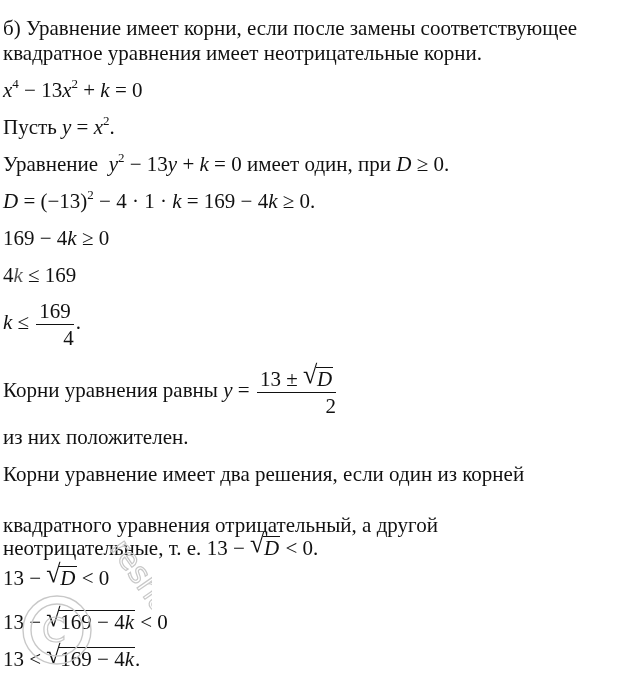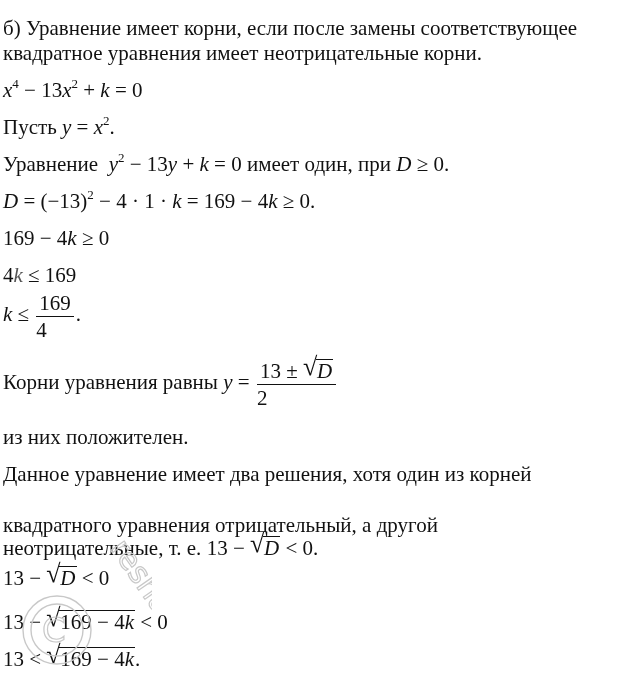--- a/index.html
+++ b/index.html
@@ -1,21 +1,21 @@
 <!DOCTYPE html>
 <html><head>
 <meta charset="utf-8">
 <style>
   html, body { margin:0; padding:0; background:#ffffff; }
   body { width:617px; height:673px; overflow:hidden; position:relative;
          font-family:"Liberation Serif","DejaVu Serif",serif; color:#111; font-size:21px; }
   .line { position:absolute; left:3px; white-space:nowrap; line-height:24px; }
   i, .v { font-style:italic; }
   sup { font-size:13px; vertical-align:9px; line-height:0; }
-  .frac { display:inline-block; vertical-align:middle; text-align:left; margin:0 2px; }
+  .frac { display:inline-block; vertical-align:middle; text-align:right; margin:8px 2px; }
   .frac .num { display:block; padding:0 3px; border-bottom:1.3px solid #111; line-height:26px; }
   .frac .den { display:block; line-height:26px; }
   .sqrt { display:inline-block; position:relative; padding-left:13px; }
   .sqrt .rad { position:absolute; left:0; top:-4px; font-size:26px; font-style:normal; }
   .sqrt .body { border-top:1.3px solid #111; padding:0 1px; display:inline-block; line-height:22px; }
   .wm { position:absolute; left:12px; top:530px; width:140px; height:140px; pointer-events:none; }
 </style>
 </head>
 <body>
 
@@ -54,21 +54,21 @@
 
   <div class="line" style="top:358px">
     <span>Корни уравнения равны </span><i>y</i> =
     <span class="frac">
       <span class="num">13 ± <span class="sqrt"><span class="rad">√</span><span class="body"><i>D</i></span></span></span>
       <span class="den">2</span>
     </span>
   </div>
 
   <div class="line" style="top:425px">из них положителен.</div>
-  <div class="line" style="top:462px">Данное уравнение имеет два решения, хотя один из корней</div>
+  <div class="line" style="top:462px">Корни уравнение имеет два решения, если один из корней</div>
   <div class="line" style="top:513px">квадратного уравнения отрицательный, а другой</div>
 
   <div class="line" style="top:536px">
     <span>неотрицательные, т. е. </span>13 − <span class="sqrt"><span class="rad">√</span><span class="body"><i>D</i></span></span> &lt; 0.
   </div>
 
   <div class="line" style="top:566px">
     13 − <span class="sqrt"><span class="rad">√</span><span class="body"><i>D</i></span></span> &lt; 0
   </div>
 

